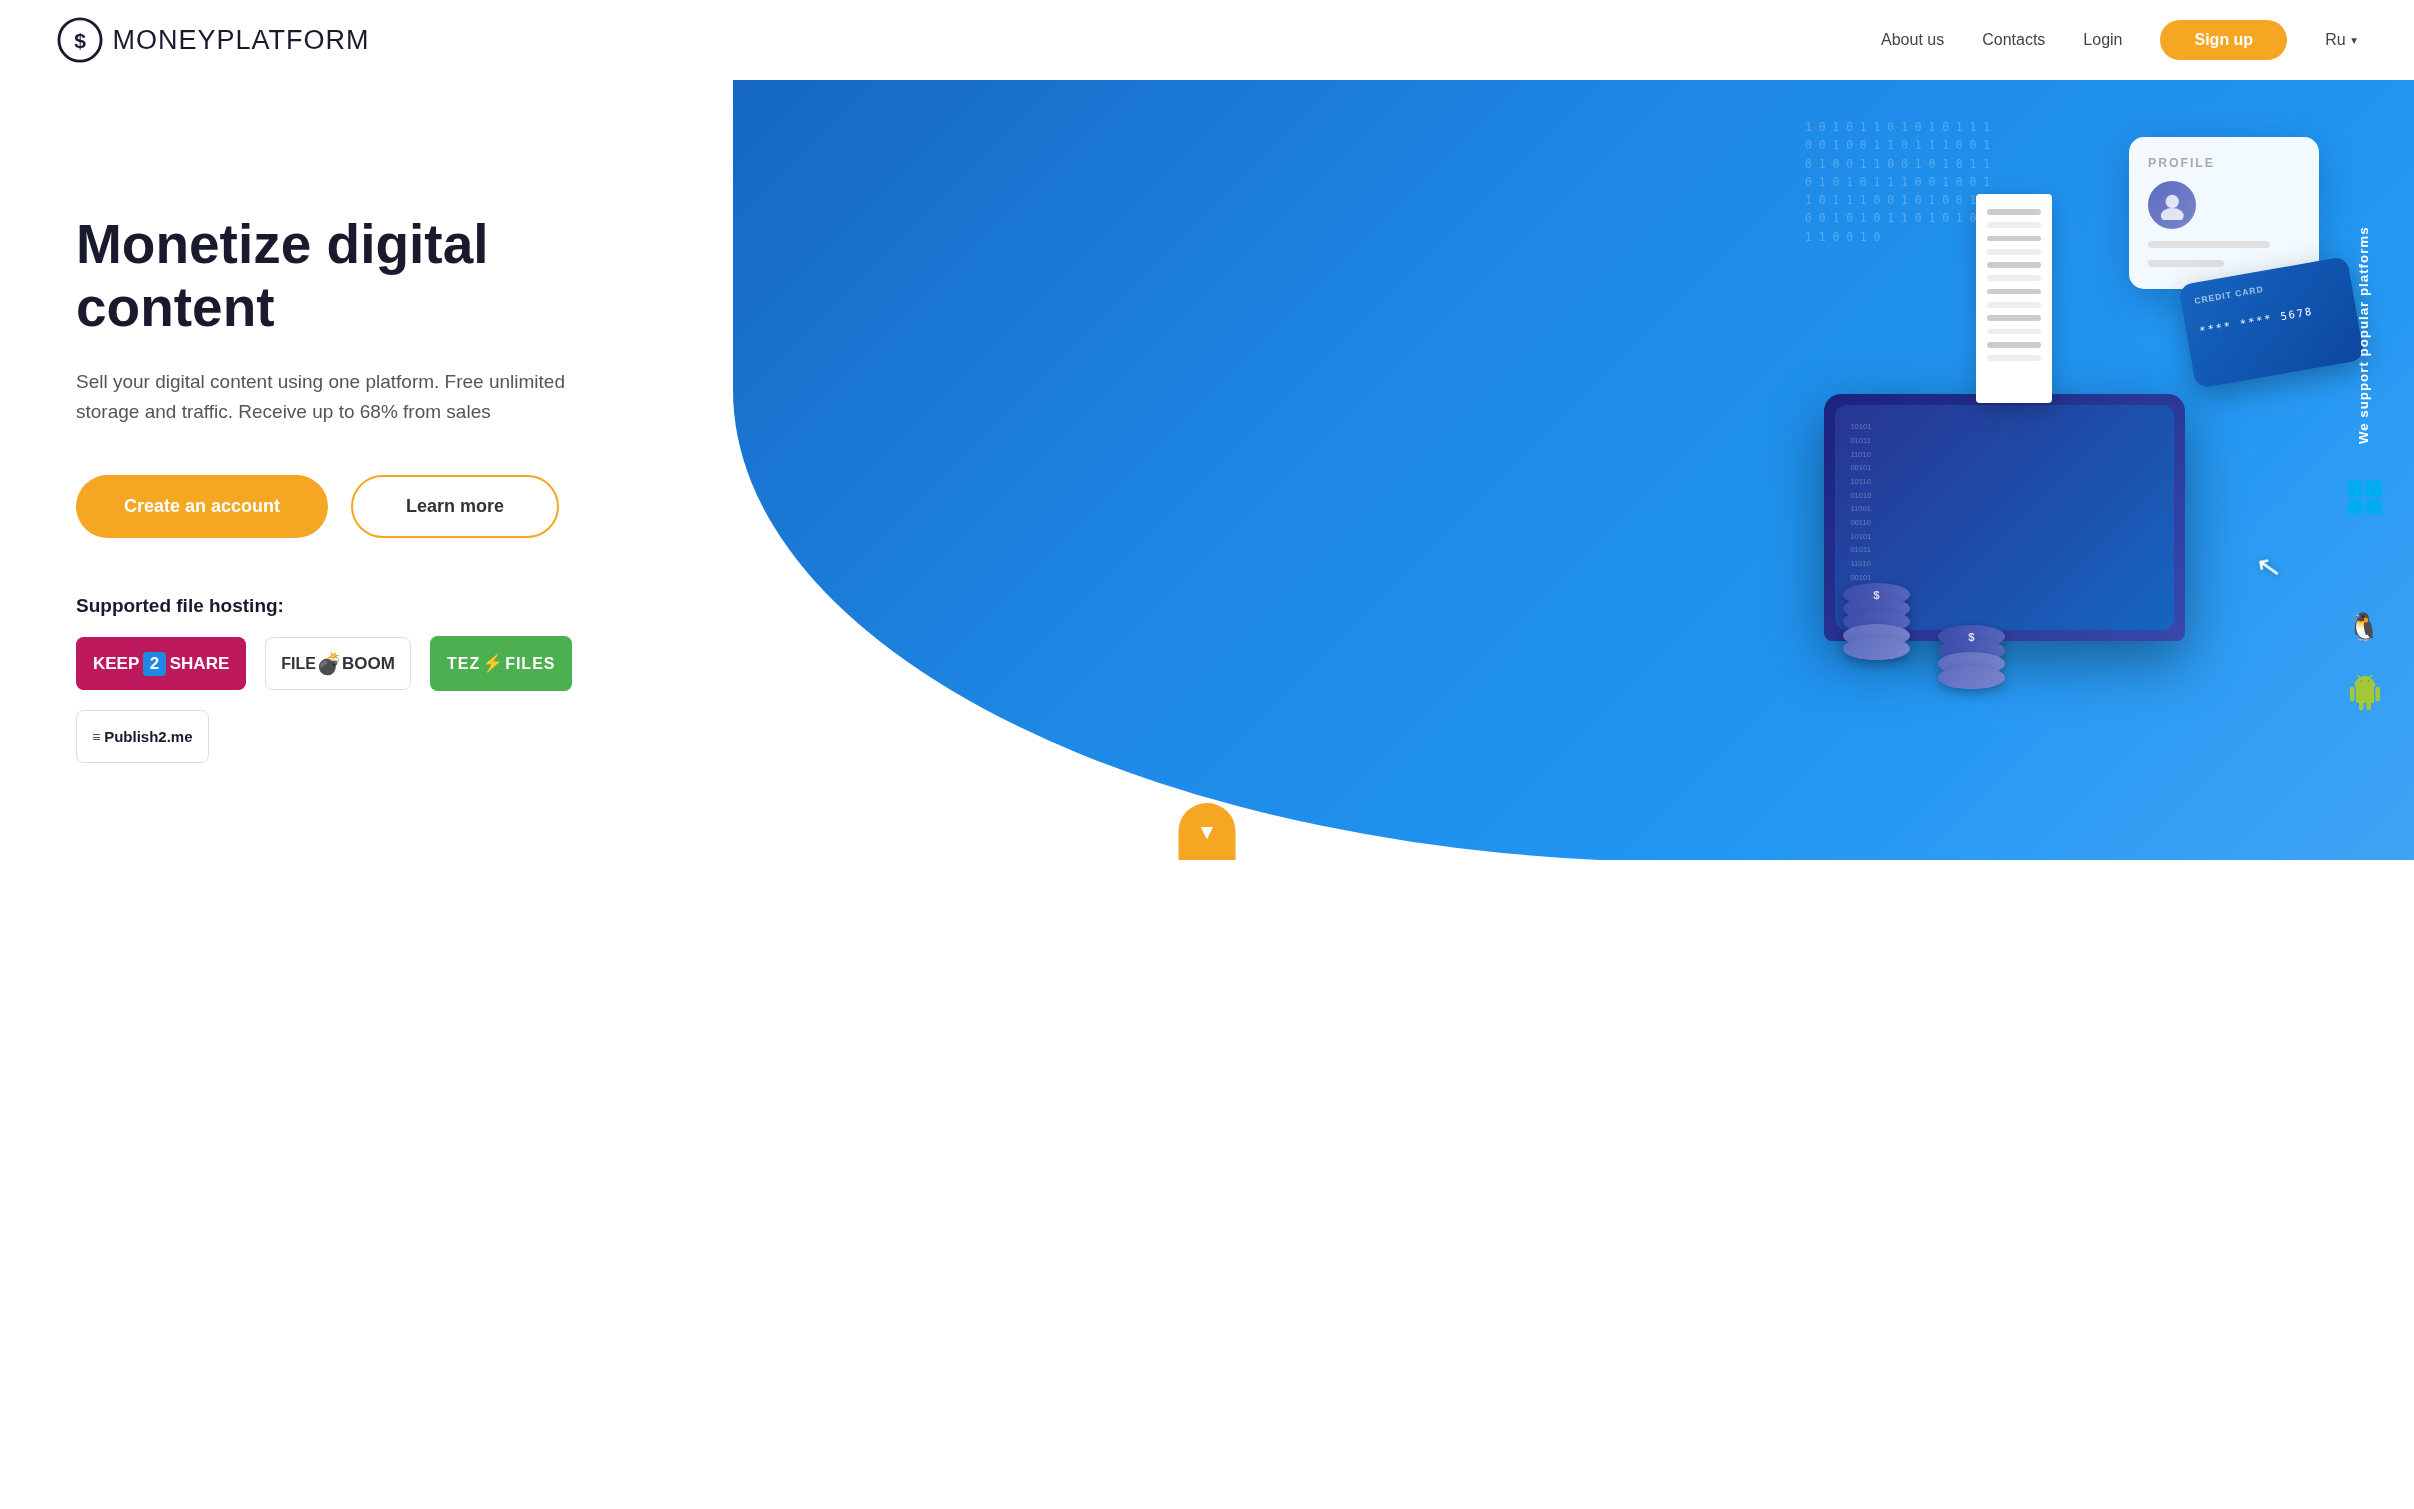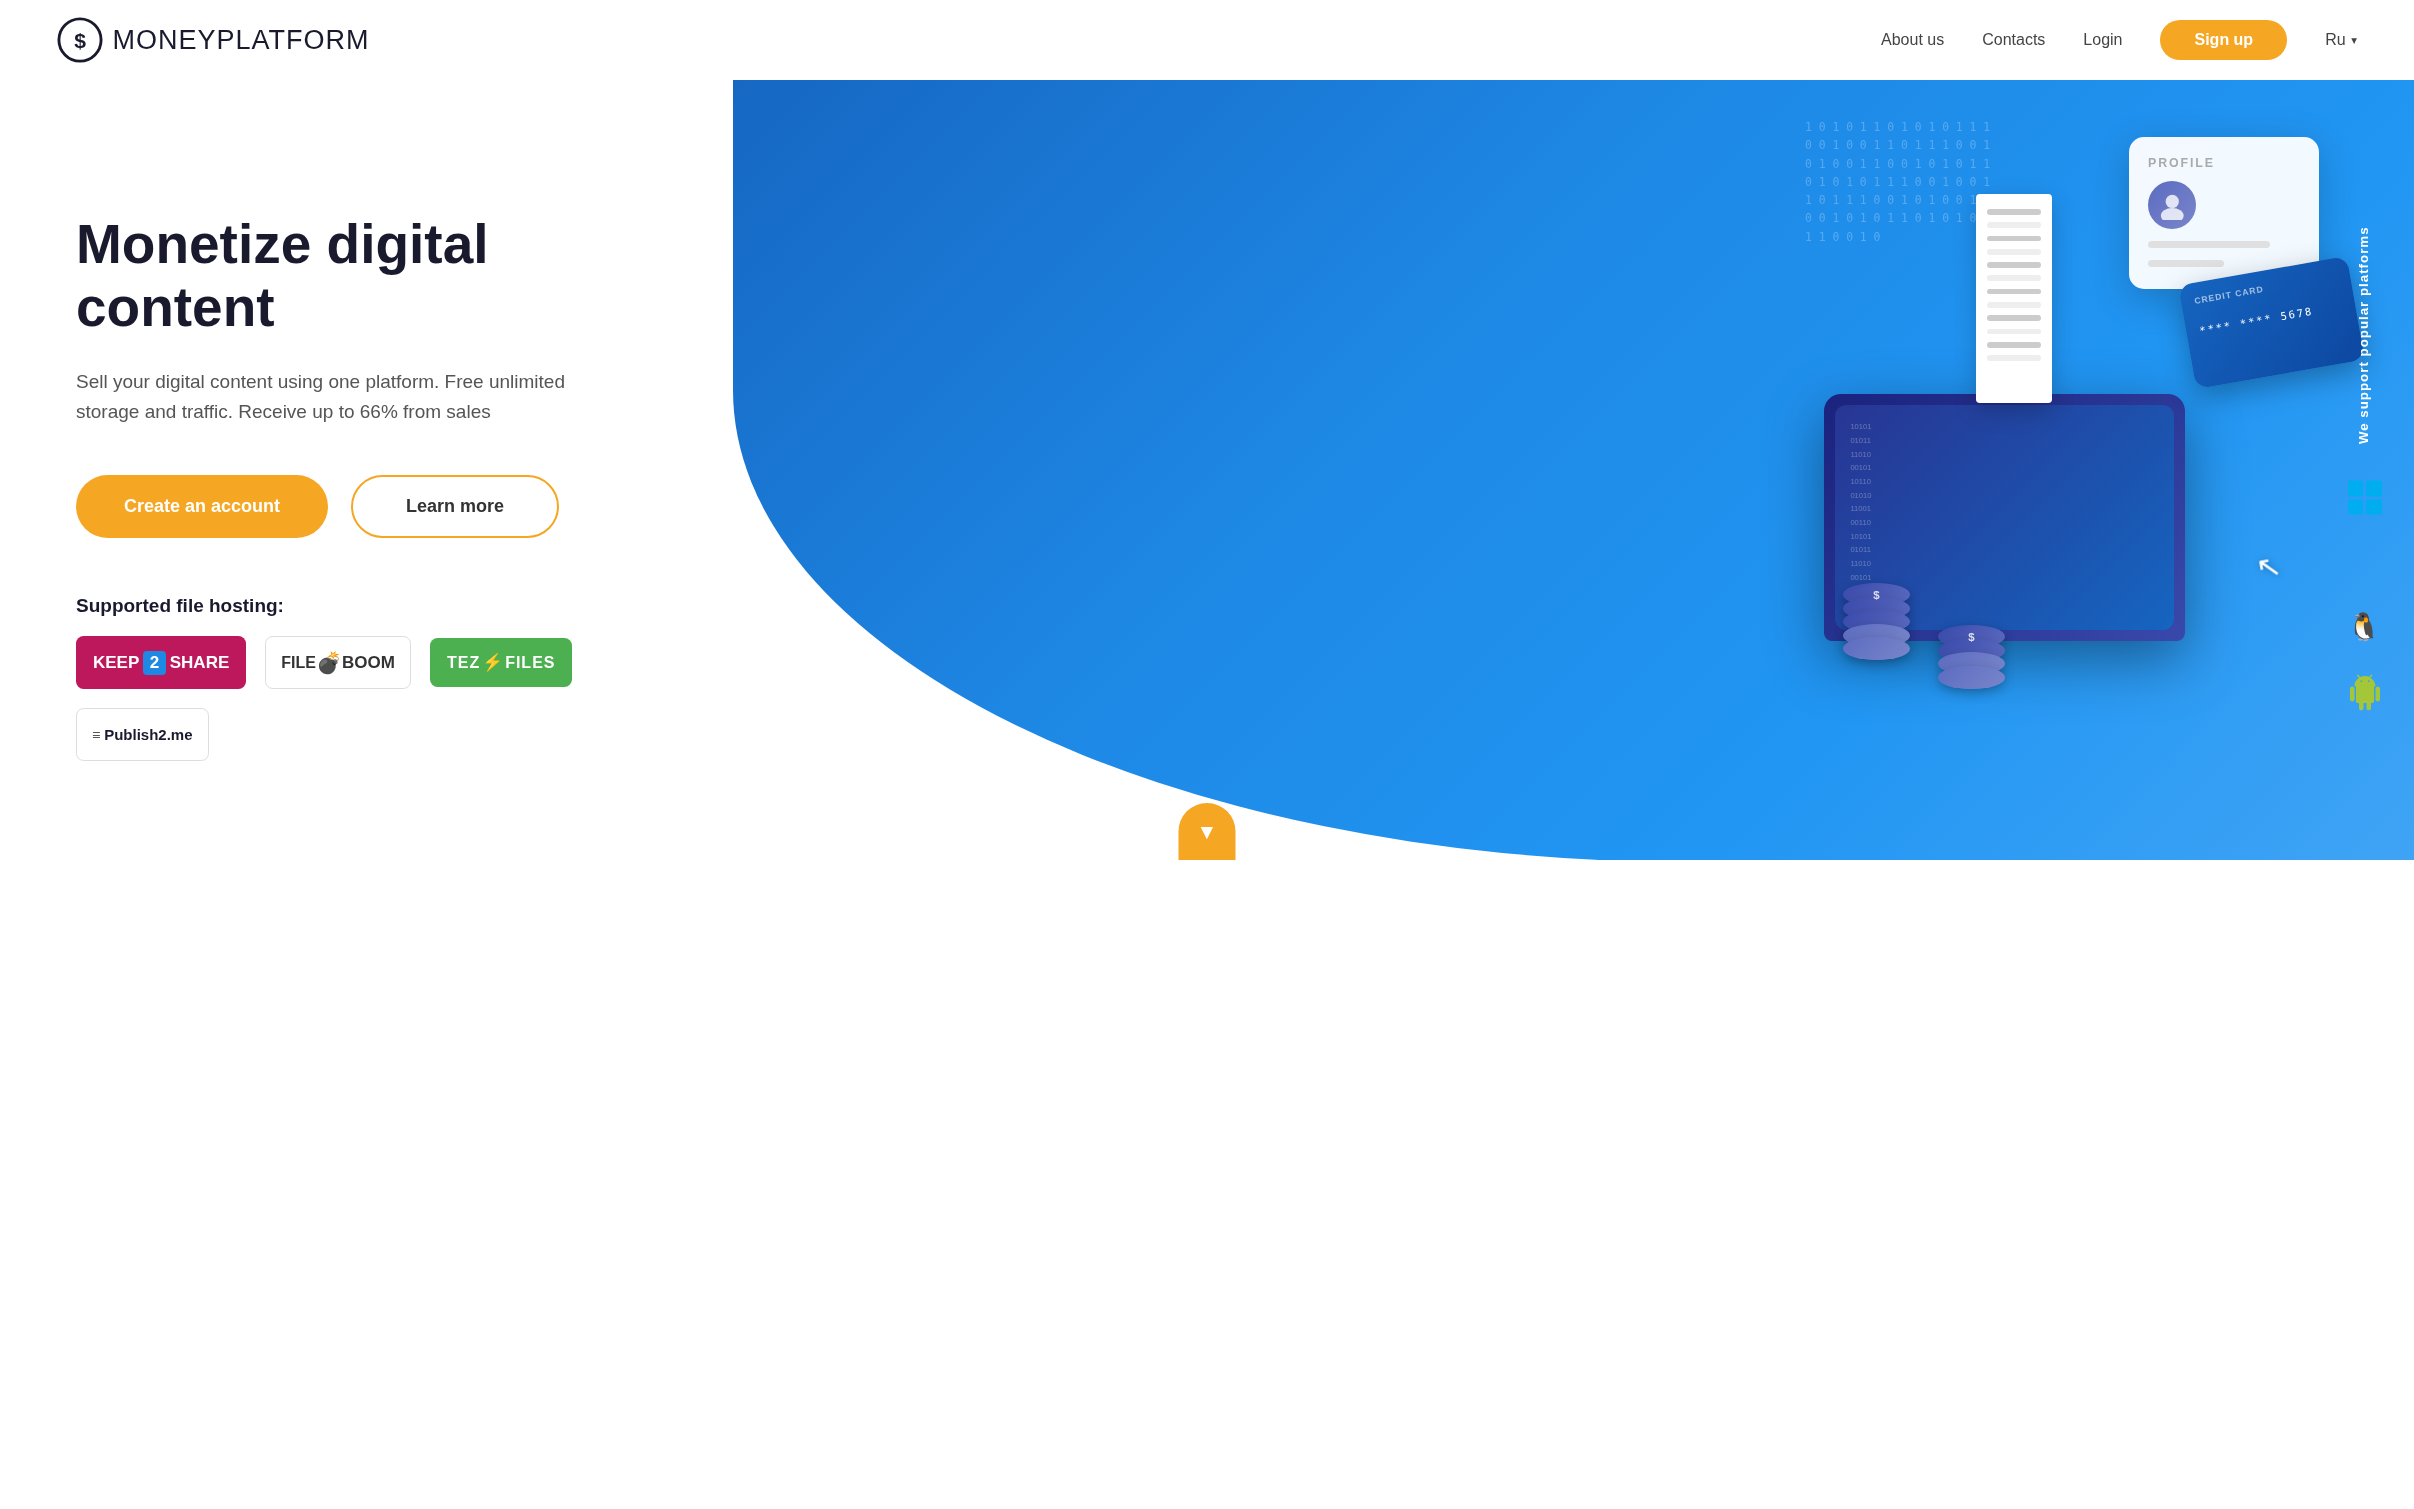--- a/index.html
+++ b/index.html
@@ -185,21 +185,21 @@
     .logo-fileboom span { font-size: 17px; font-weight: 700; color: #333; }
     .logo-fileboom .bomb { font-size: 21px; }
 
     
     .logo-tezfiles {
       background: #4caf50;
       border-radius: 7.6px;
       padding: 9.5px 17px;
       display: flex;
       align-items: center;
-      height: 49px;
+      height: 55px;
       justify-content: center;
     }
     .logo-tezfiles span { font-size: 17px; font-weight: 700; color: #fff; }
 
     
     .logo-publish {
       border: 1.9px solid #ddd;
       border-radius: 7.6px;
       padding: 7.6px 15px;
       display: flex;
@@ -477,21 +477,21 @@
       <span class="lang-arrow">▾</span>
     </div>
   </nav>
 </header>
 
 <section class="hero">
   <div class="hero-bg"></div>
 
   <div class="hero-left">
     <h1 class="hero-title">Monetize digital content</h1>
-    <p class="hero-subtitle">Sell your digital content using one platform. Free unlimited storage and traffic. Receive up to 66% from sales</p>
+    <p class="hero-subtitle">Sell your digital content using one platform. Free unlimited storage and traffic. Receive up to 68% from sales</p>
 
     <div class="hero-buttons">
       <button class="btn-primary">Create an account</button>
       <button class="btn-secondary">Learn more</button>
     </div>
 
     <div class="hosting-section">
       <p class="hosting-label">Supported file hosting:</p>
       <div class="hosting-logos">
 

